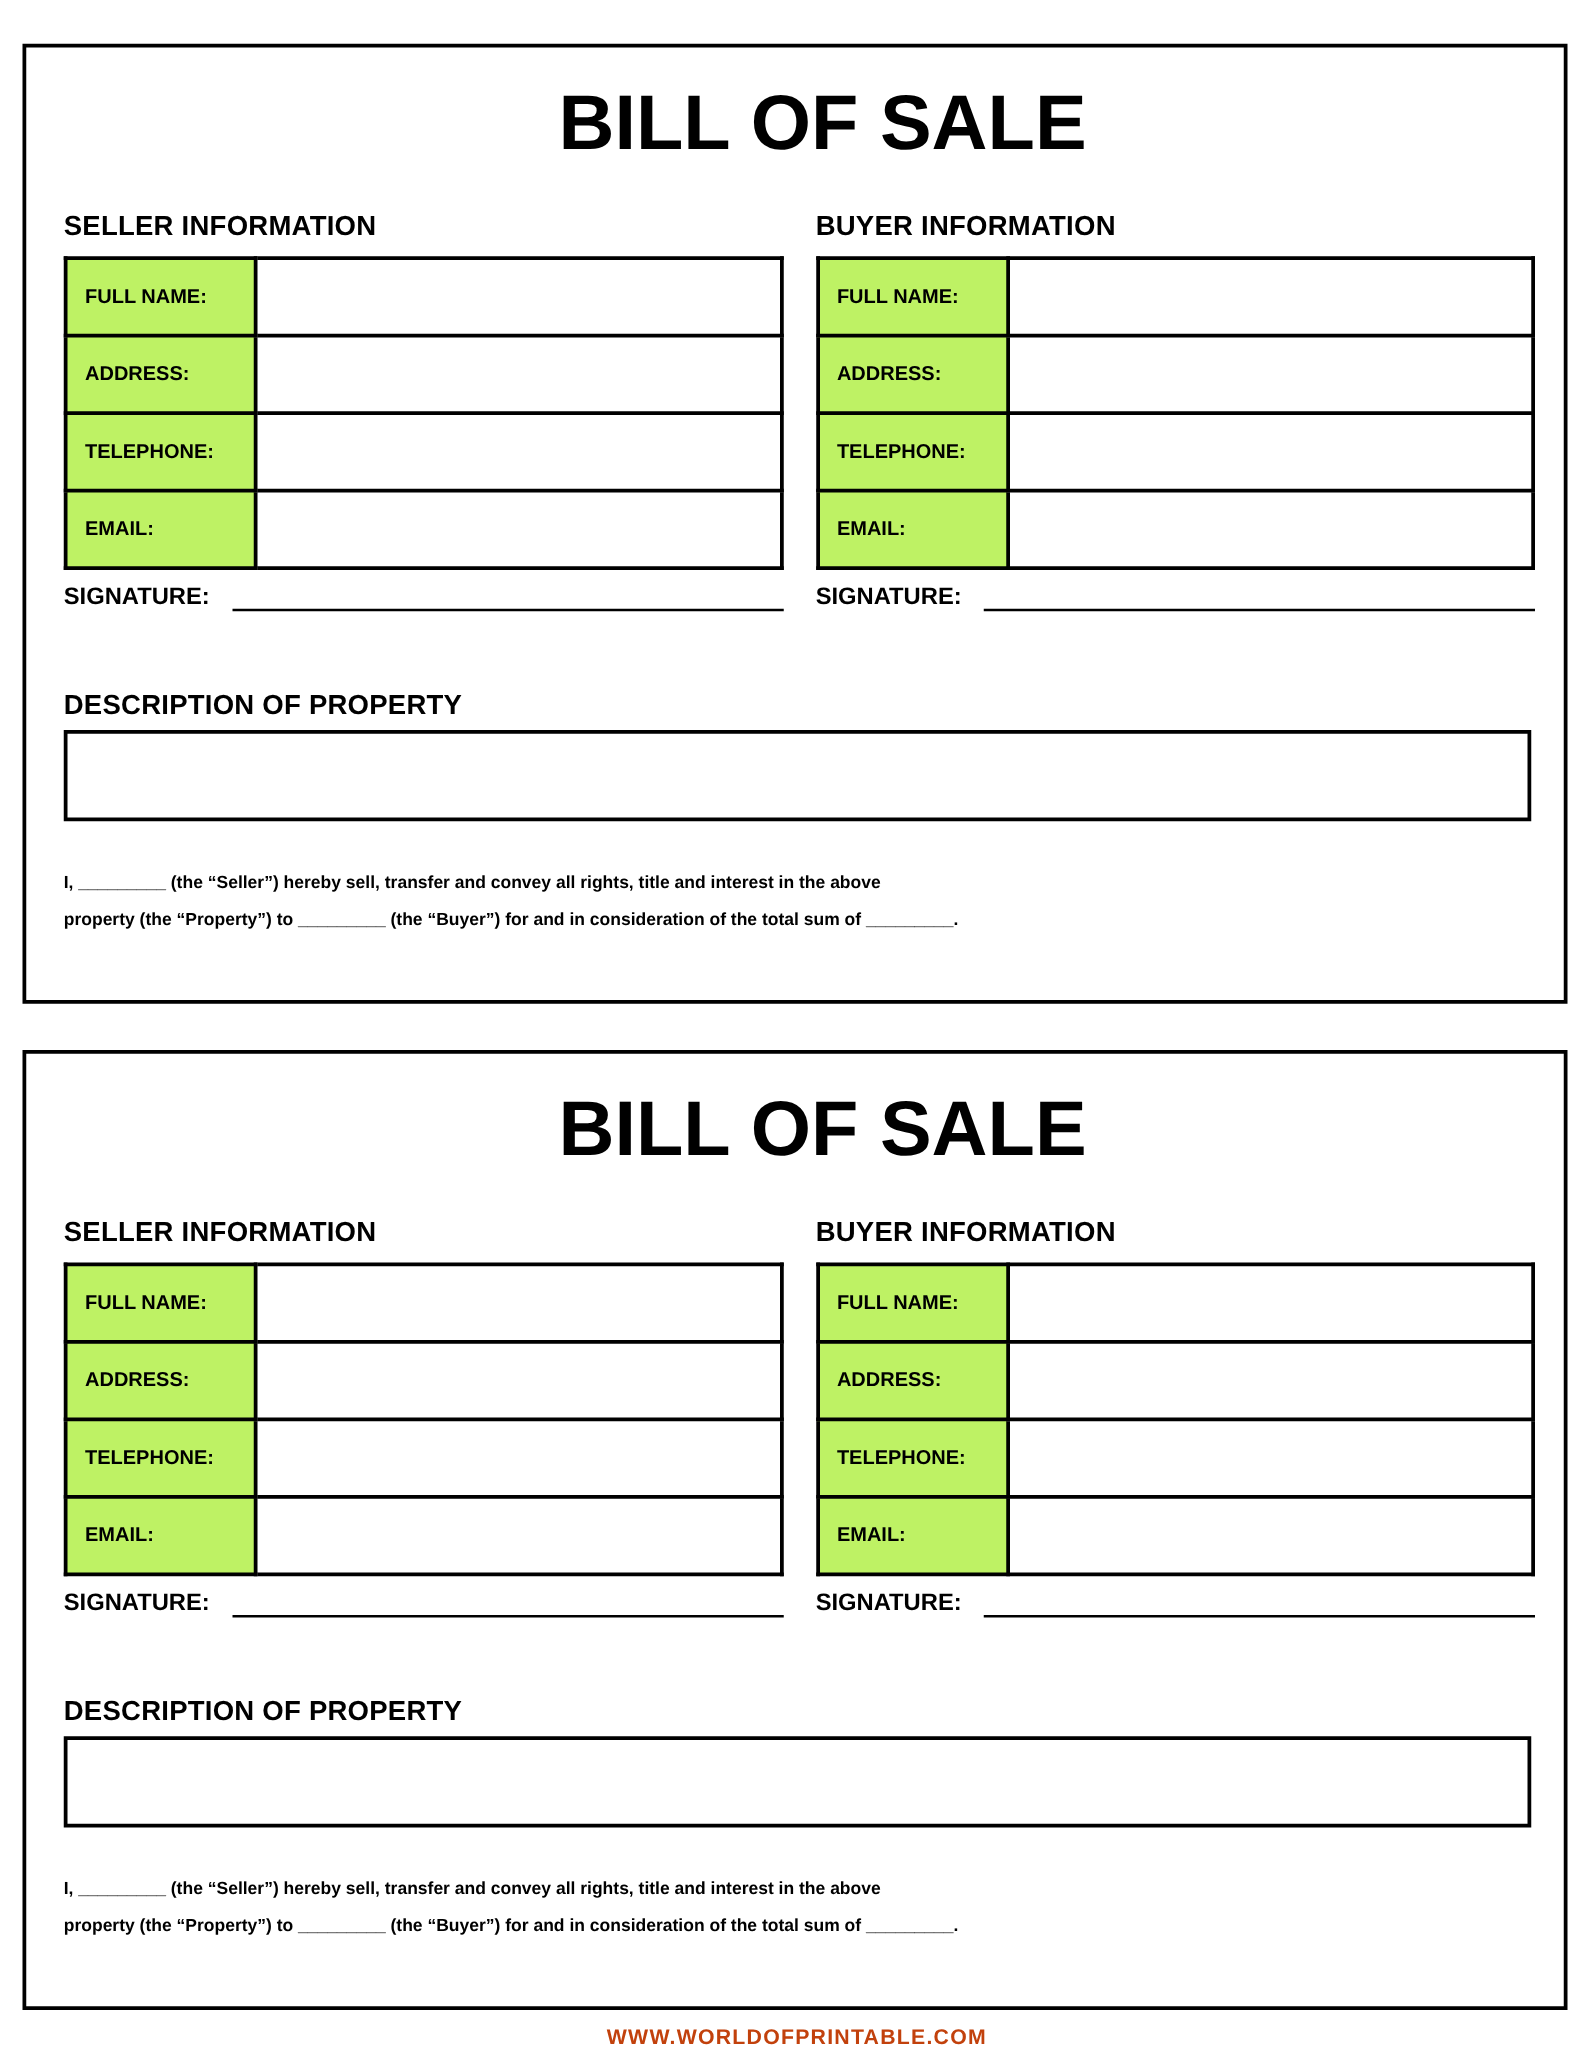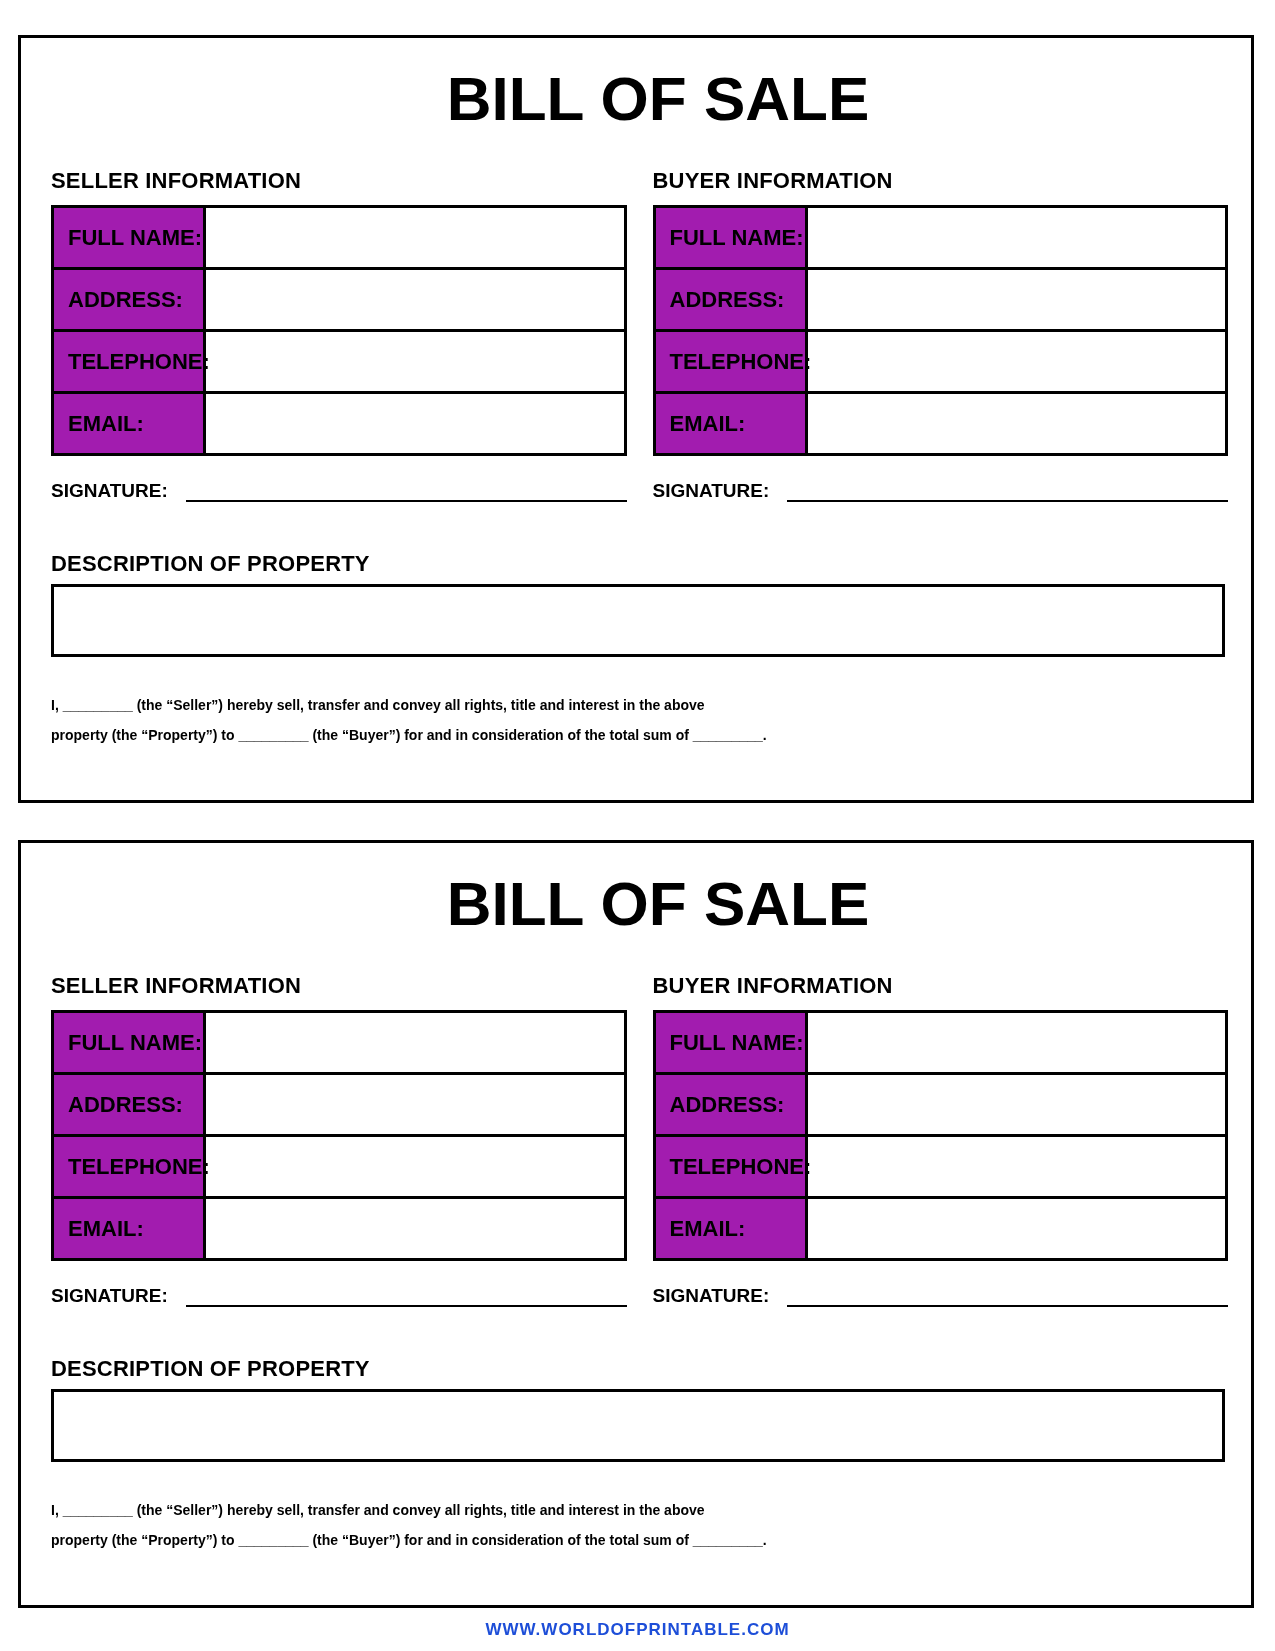--- a/index.html
+++ b/index.html
@@ -55,29 +55,29 @@
     width:100%;
     table-layout:fixed;
   }
   table.info-table td {
     border:3px solid #000;
     height:62px;
     vertical-align:middle;
   }
   td.label-cell {
     width:152px;
-    background:#a21caf;
-    font-weight:bold;
-    font-size:22px;
+    background:#bef264;
+    font-weight:bold;
+    font-size:16px;
     padding-left:14px;
   }
   td.value-cell { background:#fff; }
 
   .signature-row {
-    margin-top:24px;
+    margin-top:11px;
     display:flex;
     align-items:flex-end;
     text-align:right;
   }
   .signature-label {
     font-size:19px;
     font-weight:bold;
     line-height:22px;
     white-space:nowrap;
   }
@@ -113,21 +113,21 @@
     line-height:30px;
   }
 
   .site-footer {
     position:absolute;
     top:1620px; left:0; right:0;
     text-align:center;
     font-size:17px;
     font-weight:bold;
     letter-spacing:1px;
-    color:#1d4ed8;
+    color:#c2410c;
   }
 </style>
 </head>
 <body>
 
 <div class="form-box first">
   <div class="form-title">BILL OF SALE</div>
 
   <div class="cols">
 

